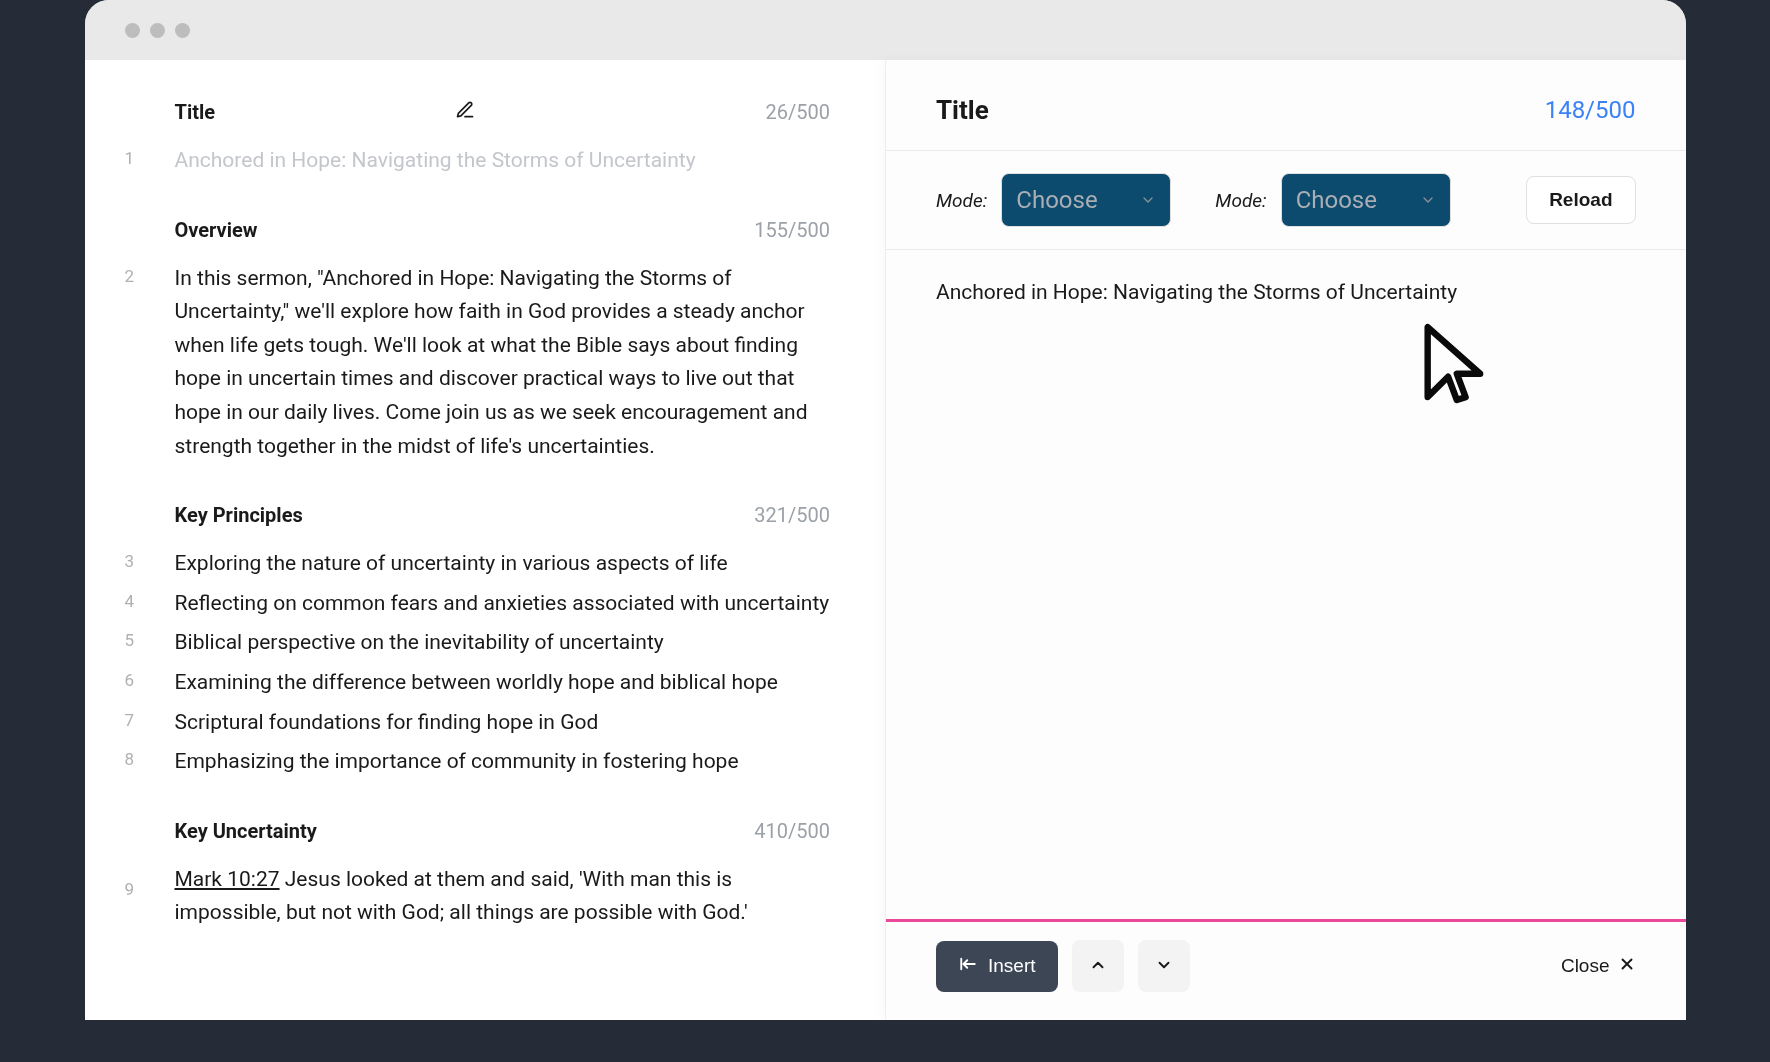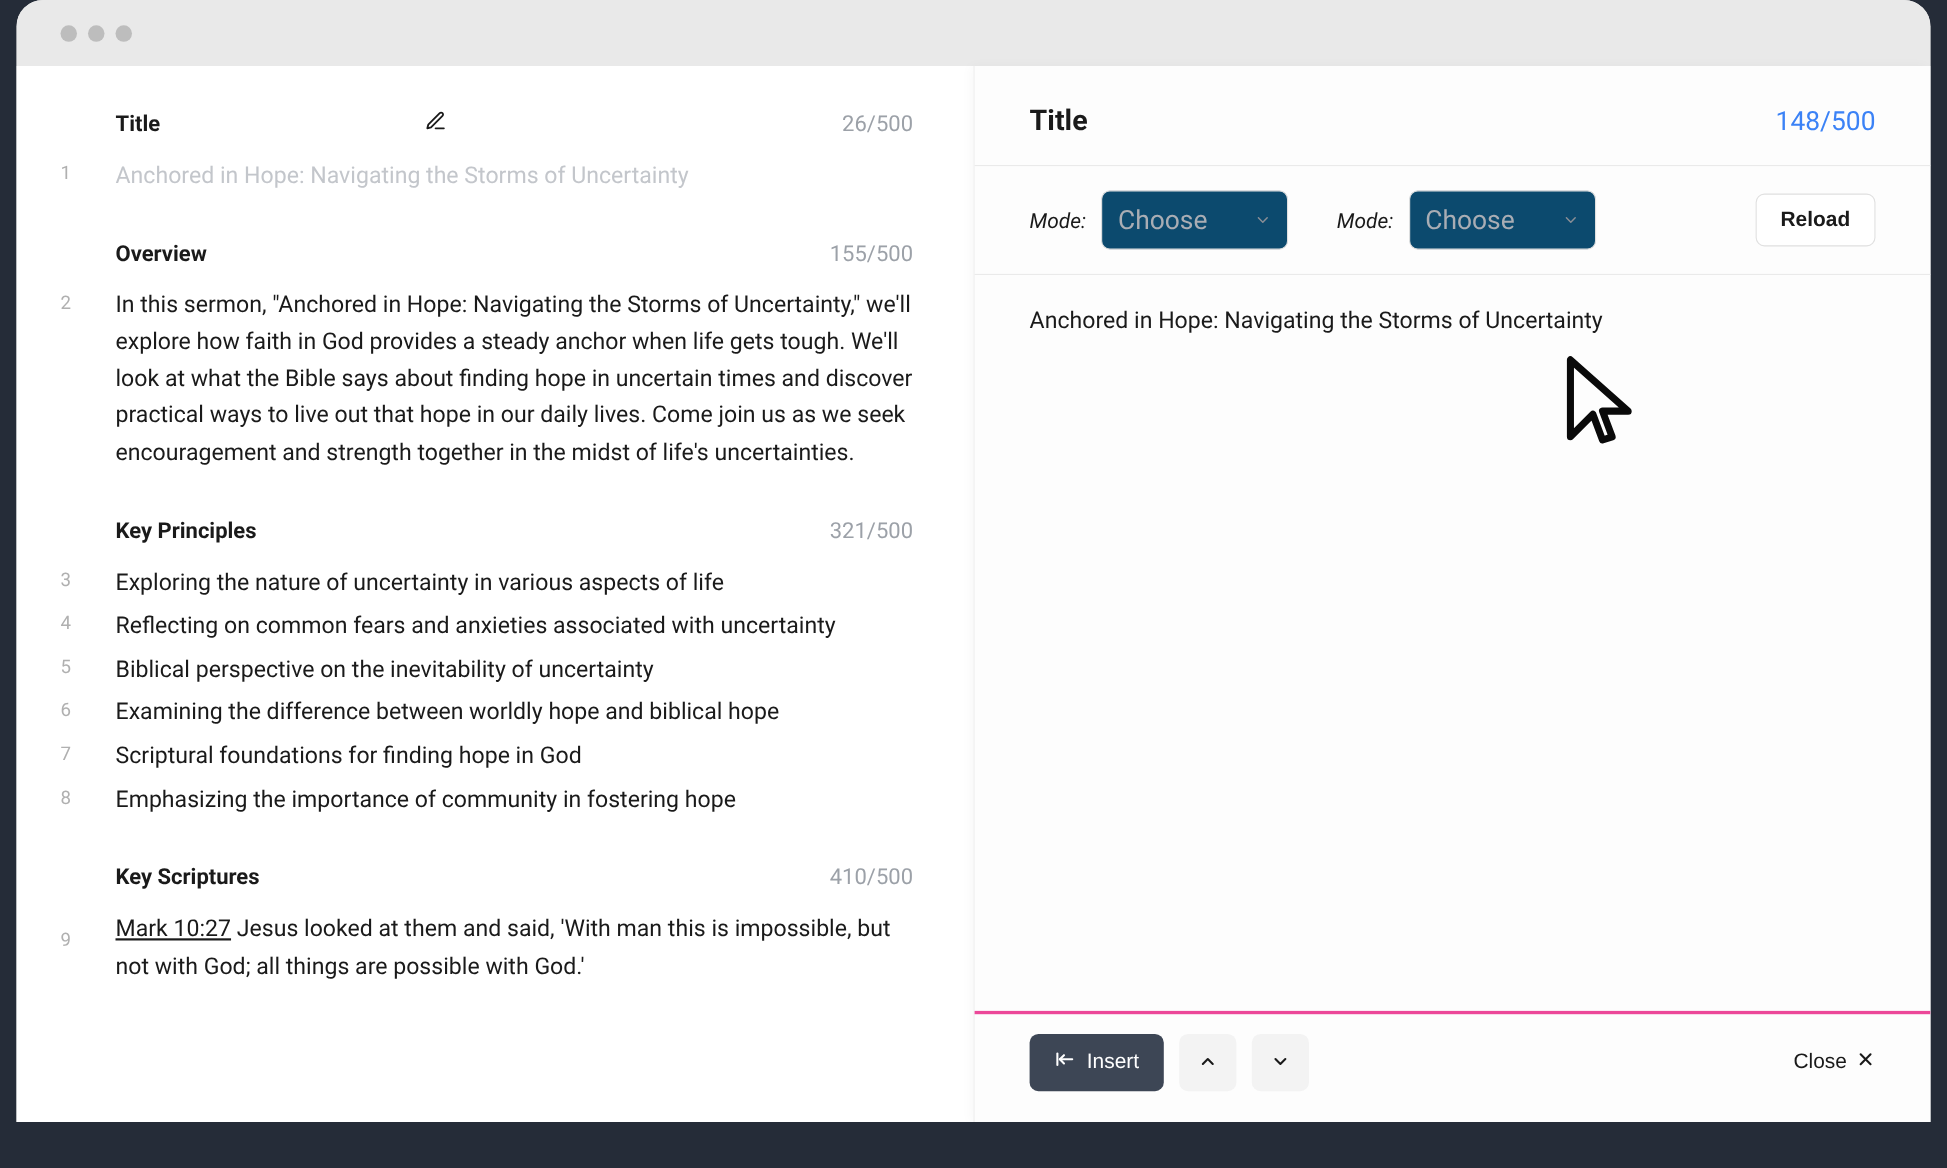--- a/index.html
+++ b/index.html
@@ -7,21 +7,21 @@
       font-family: -apple-system, BlinkMacSystemFont, 'Segoe UI', Roboto, sans-serif;
       background: #252c38;
       display: flex;
       justify-content: center;
       align-items: flex-start;
       padding: 0;
       height: 1062px;
       width: 1770px;
     }
     .window {
-      width: 1740px;
+      width: 1601px;
       background: #e9e9e9;
       border-radius: 24px 24px 0 0;
       overflow: hidden;
       position: relative;
       margin: 0 auto;
     }
     .titlebar {
       height: 60px;
       background: #e9e9e9;
       display: flex;
@@ -276,21 +276,21 @@
           <div class="line-text">Scriptural foundations for finding hope in God</div>
         </div>
         <div class="line">
           <div class="line-num">8</div>
           <div class="line-text">Emphasizing the importance of community in fostering hope</div>
         </div>
       </div>
 
       <div class="section">
         <div class="section-header">
-          <span class="section-title">Key Scriptures</span>
+          <span class="section-title">Key Uncertainty</span>
           <span class="char-count">410/500</span>
         </div>
         <div class="line">
           <div class="line-num" style="padding-top:16px;">9</div>
           <div class="line-text"><span class="underlined">Mark 10:27</span><span> Jesus looked at them and said, 'With man this is impossible, but not with God; all things are possible with God.'</span></div>
         </div>
       </div>
 
     </div>
 

